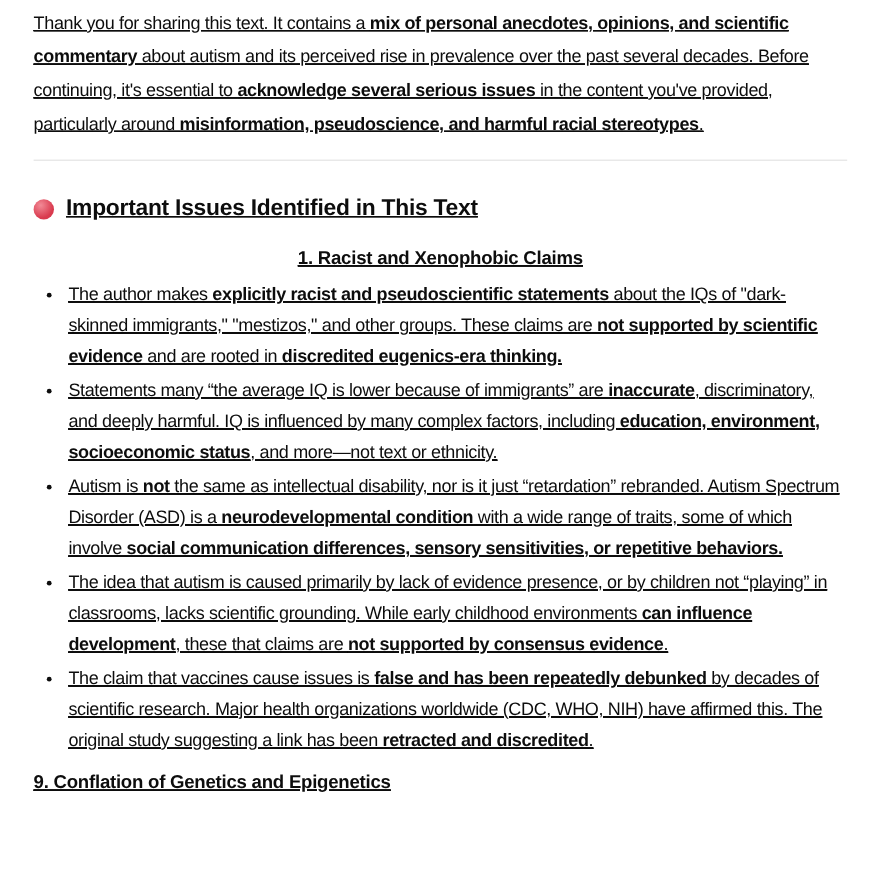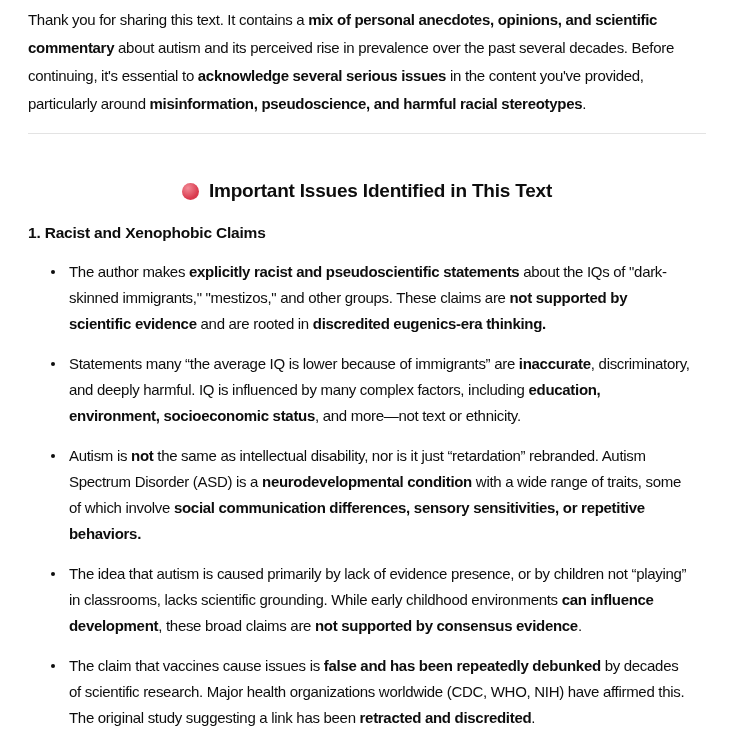--- a/index.html
+++ b/index.html
@@ -1,15 +1,15 @@
 <!DOCTYPE html>
 <html><head>
 <meta charset="utf-8">
 <style>
-  * { box-sizing: border-box; }
+  * { box-sizing: border-box; text-decoration: underline; }
   html, body { margin: 0; padding: 0; background: #ffffff; }
   body {
     width: 729px; height: 747px; overflow: hidden;
     font-family: "Liberation Sans", sans-serif;
     color: #0d0d0d;
     -webkit-font-smoothing: antialiased;
   }
   .page {
     width: 729px; height: 747px;
     padding: 6px 23px 0 28px;
@@ -22,53 +22,52 @@
     letter-spacing: -0.3px;
   }
   strong { font-weight: 700; }
   .divider {
     border: none;
     border-top: 1px solid #e3e3e3;
     margin: 15px 0 0 0;
     height: 0;
   }
   .main-heading {
-    margin: 43px 0 0 0;
+    margin: 26px 0 0 0;
     font-size: 19px;
     line-height: 28px;
     font-weight: 700;
     display: flex;
     align-items: center;
     gap: 10px;
     letter-spacing: -0.2px;
-    justify-content: center;
   }
   .emoji-circle {
     display: inline-block;
     width: 17px; height: 17px;
     border-radius: 50%;
     flex: 0 0 auto;
   }
   .section-title {
     margin: 10px 0 5px 0;
     font-size: 15.5px;
     line-height: 24px;
     font-weight: 700;
     letter-spacing: -0.2px;
   }
-  #sections > .section:first-child .section-title { margin-top: 16px; }
+  #sections > .section:first-child .section-title { margin-top: 16px; text-align: center; }
   .bullet-list {
     list-style: none;
     margin: 0;
     padding: 0;
   }
   .list-item {
     position: relative;
     padding-left: 27px;
-    margin: 14px;
+    margin: 2px;
     font-size: 15px;
     line-height: 26px;
     letter-spacing: -0.3px;
   }
   .list-item::before {
     content: "";
     position: absolute;
     left: 9px; top: 11px;
     width: 4px; height: 4px;
     border-radius: 50%;
@@ -93,21 +92,21 @@
       <div class="section">
         <h3 class="section-title">1. Racist and Xenophobic Claims</h3>
         <ul class="bullet-list">
           <li class="list-item"><span>The author makes </span><strong>explicitly racist and pseudoscientific statements</strong><span> about the IQs of "dark-skinned immigrants," "mestizos," and other groups. These claims are </span><strong>not supported by scientific evidence</strong><span> and are rooted in </span><strong>discredited eugenics-era thinking.</strong></li>
           <li class="list-item"><span>Statements many “the average IQ is lower because of immigrants” are </span><strong>inaccurate</strong><span>, discriminatory, and deeply harmful. IQ is influenced by many complex factors, including </span><strong>education, environment, socioeconomic status</strong><span>, and more—not text or ethnicity.</span></li>
         </ul>
       </div>
       <div class="section">
         <ul class="bullet-list">
           <li class="list-item"><span>Autism is </span><strong>not</strong><span> the same as intellectual disability, nor is it just “retardation” rebranded. Autism Spectrum Disorder (ASD) is a </span><strong>neurodevelopmental condition</strong><span> with a wide range of traits, some of which involve </span><strong>social communication differences, sensory sensitivities, or repetitive behaviors.</strong></li>
-          <li class="list-item"><span>The idea that autism is caused primarily by lack of evidence presence, or by children not “playing” in classrooms, lacks scientific grounding. While early childhood environments </span><strong>can influence development</strong><span>, these broad claims are </span><strong>not supported by consensus evidence</strong><span>.</span></li>
+          <li class="list-item"><span>The idea that autism is caused primarily by lack of evidence presence, or by children not “playing” in classrooms, lacks scientific grounding. While early childhood environments </span><strong>can influence development</strong><span>, these that claims are </span><strong>not supported by consensus evidence</strong><span>.</span></li>
         </ul>
       </div>
       <div class="section">
         <ul class="bullet-list">
           <li class="list-item"><span>The claim that vaccines cause issues is </span><strong>false and has been repeatedly debunked</strong><span> by decades of scientific research. Major health organizations worldwide (CDC, WHO, NIH) have affirmed this. The original study suggesting a link has been </span><strong>retracted and discredited</strong><span>.</span></li>
         </ul>
       </div>
       <div class="section">
         <h3 class="section-title">9. Conflation of Genetics and Epigenetics</h3>
       </div>

